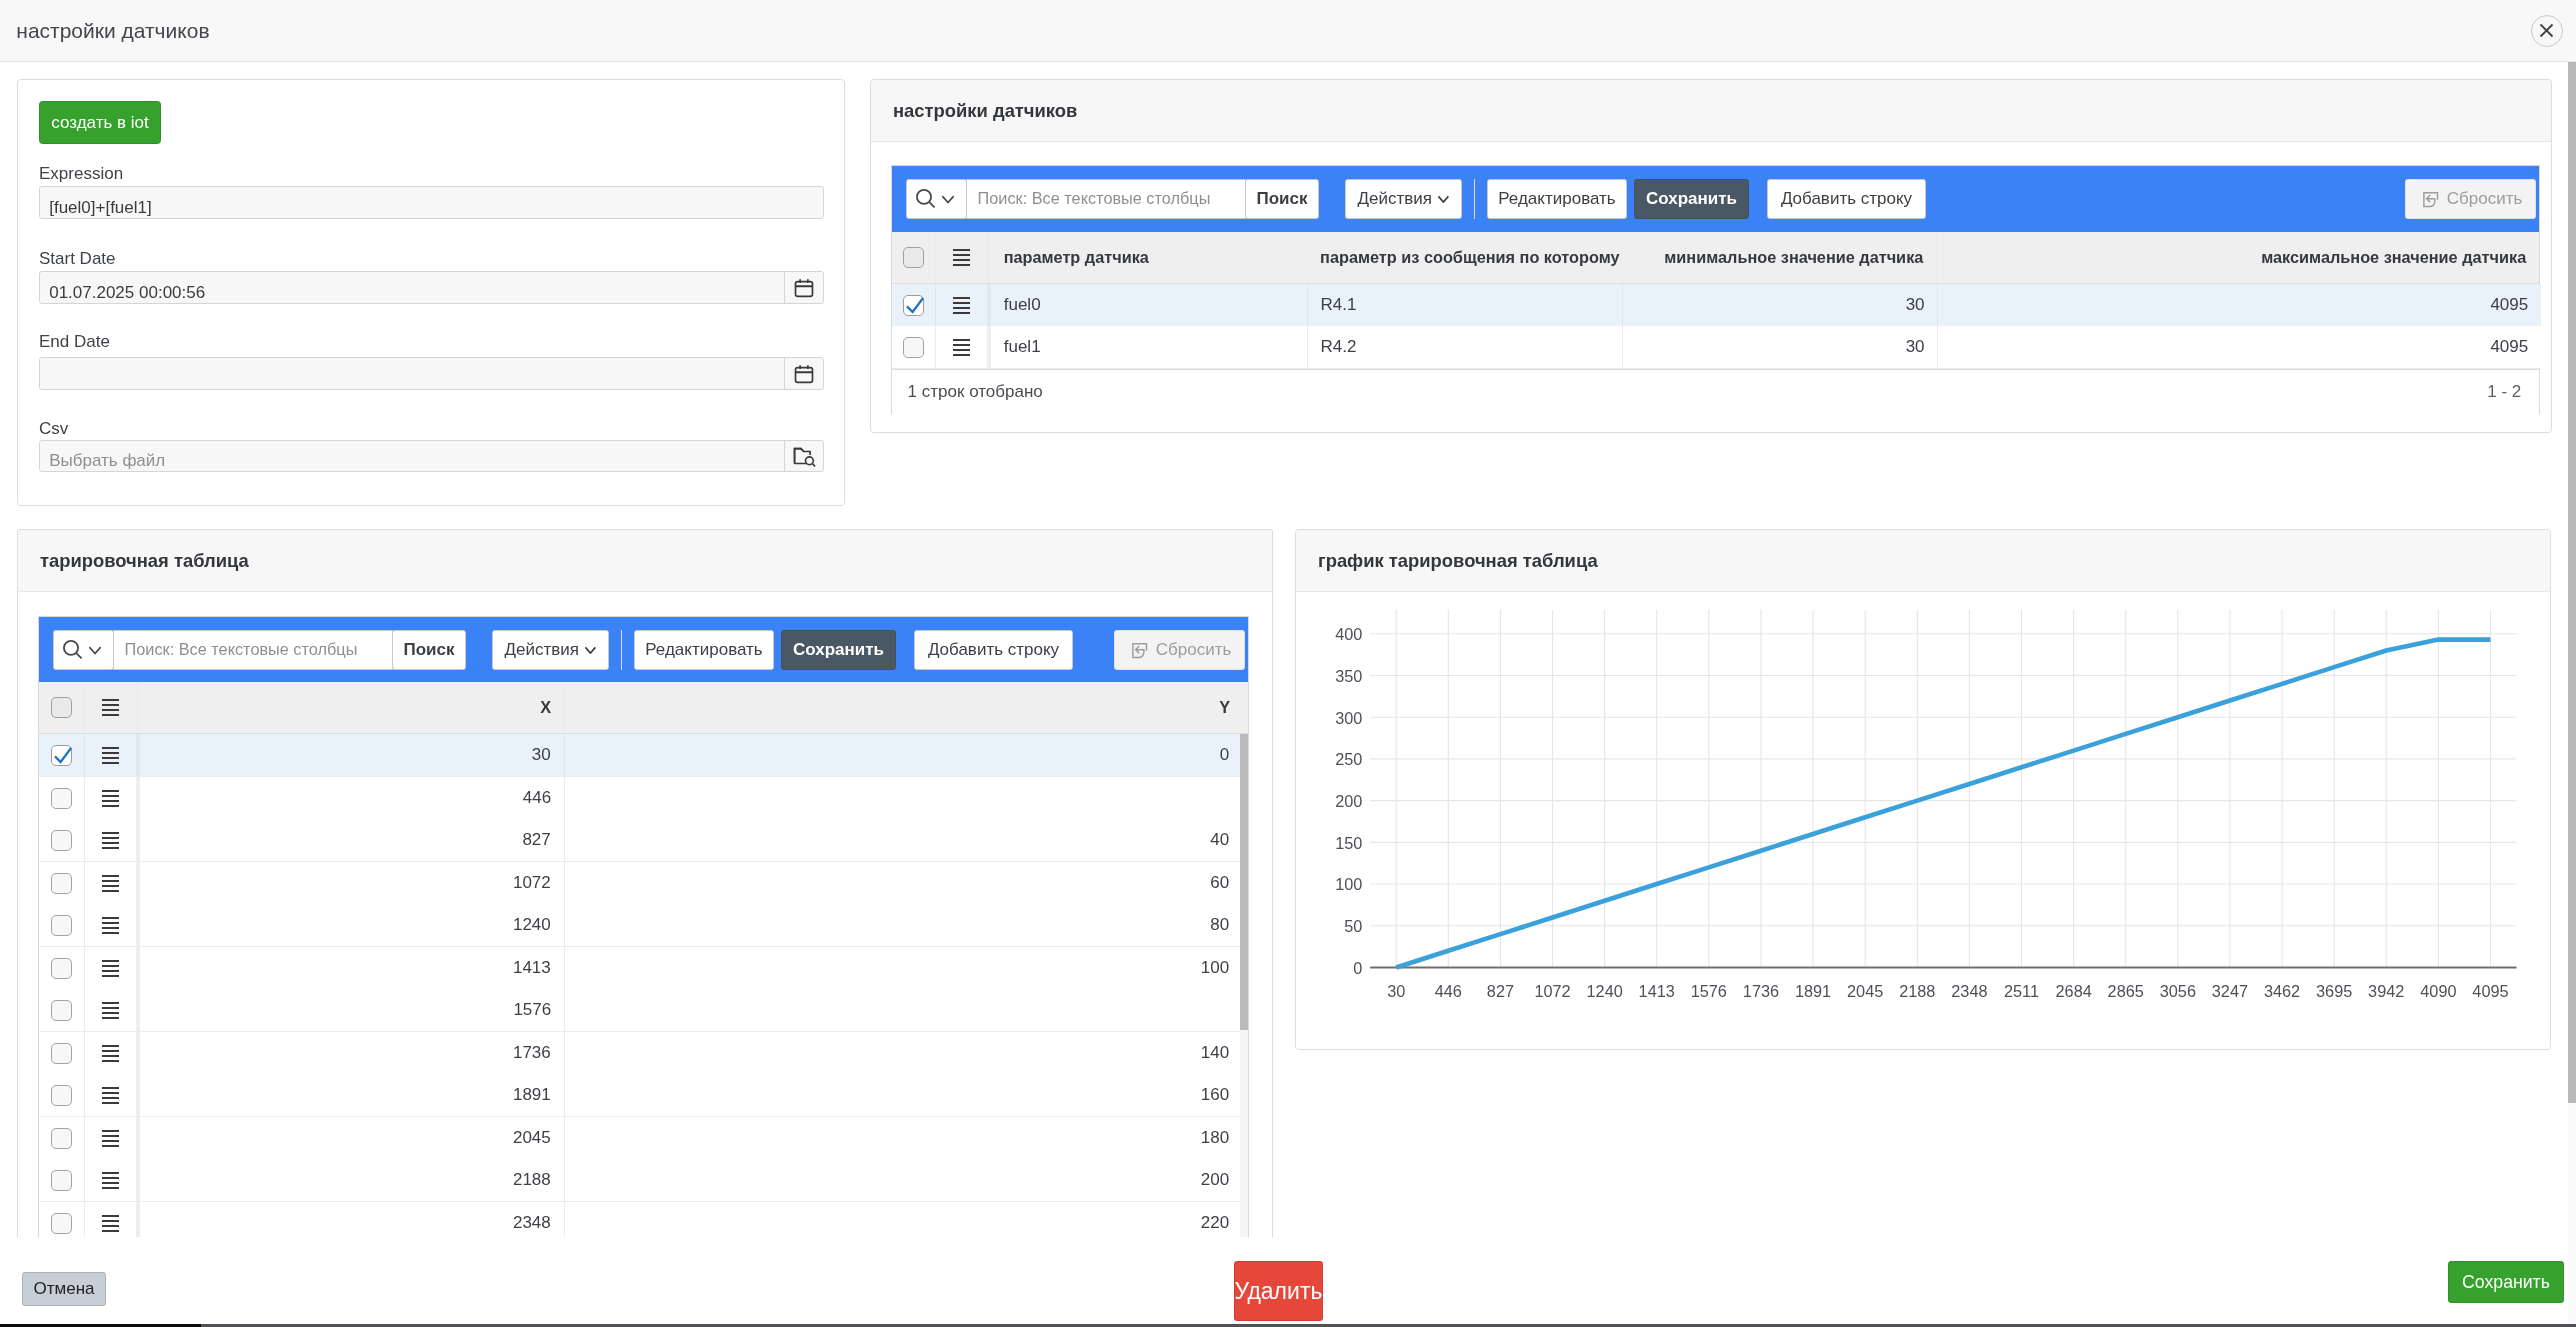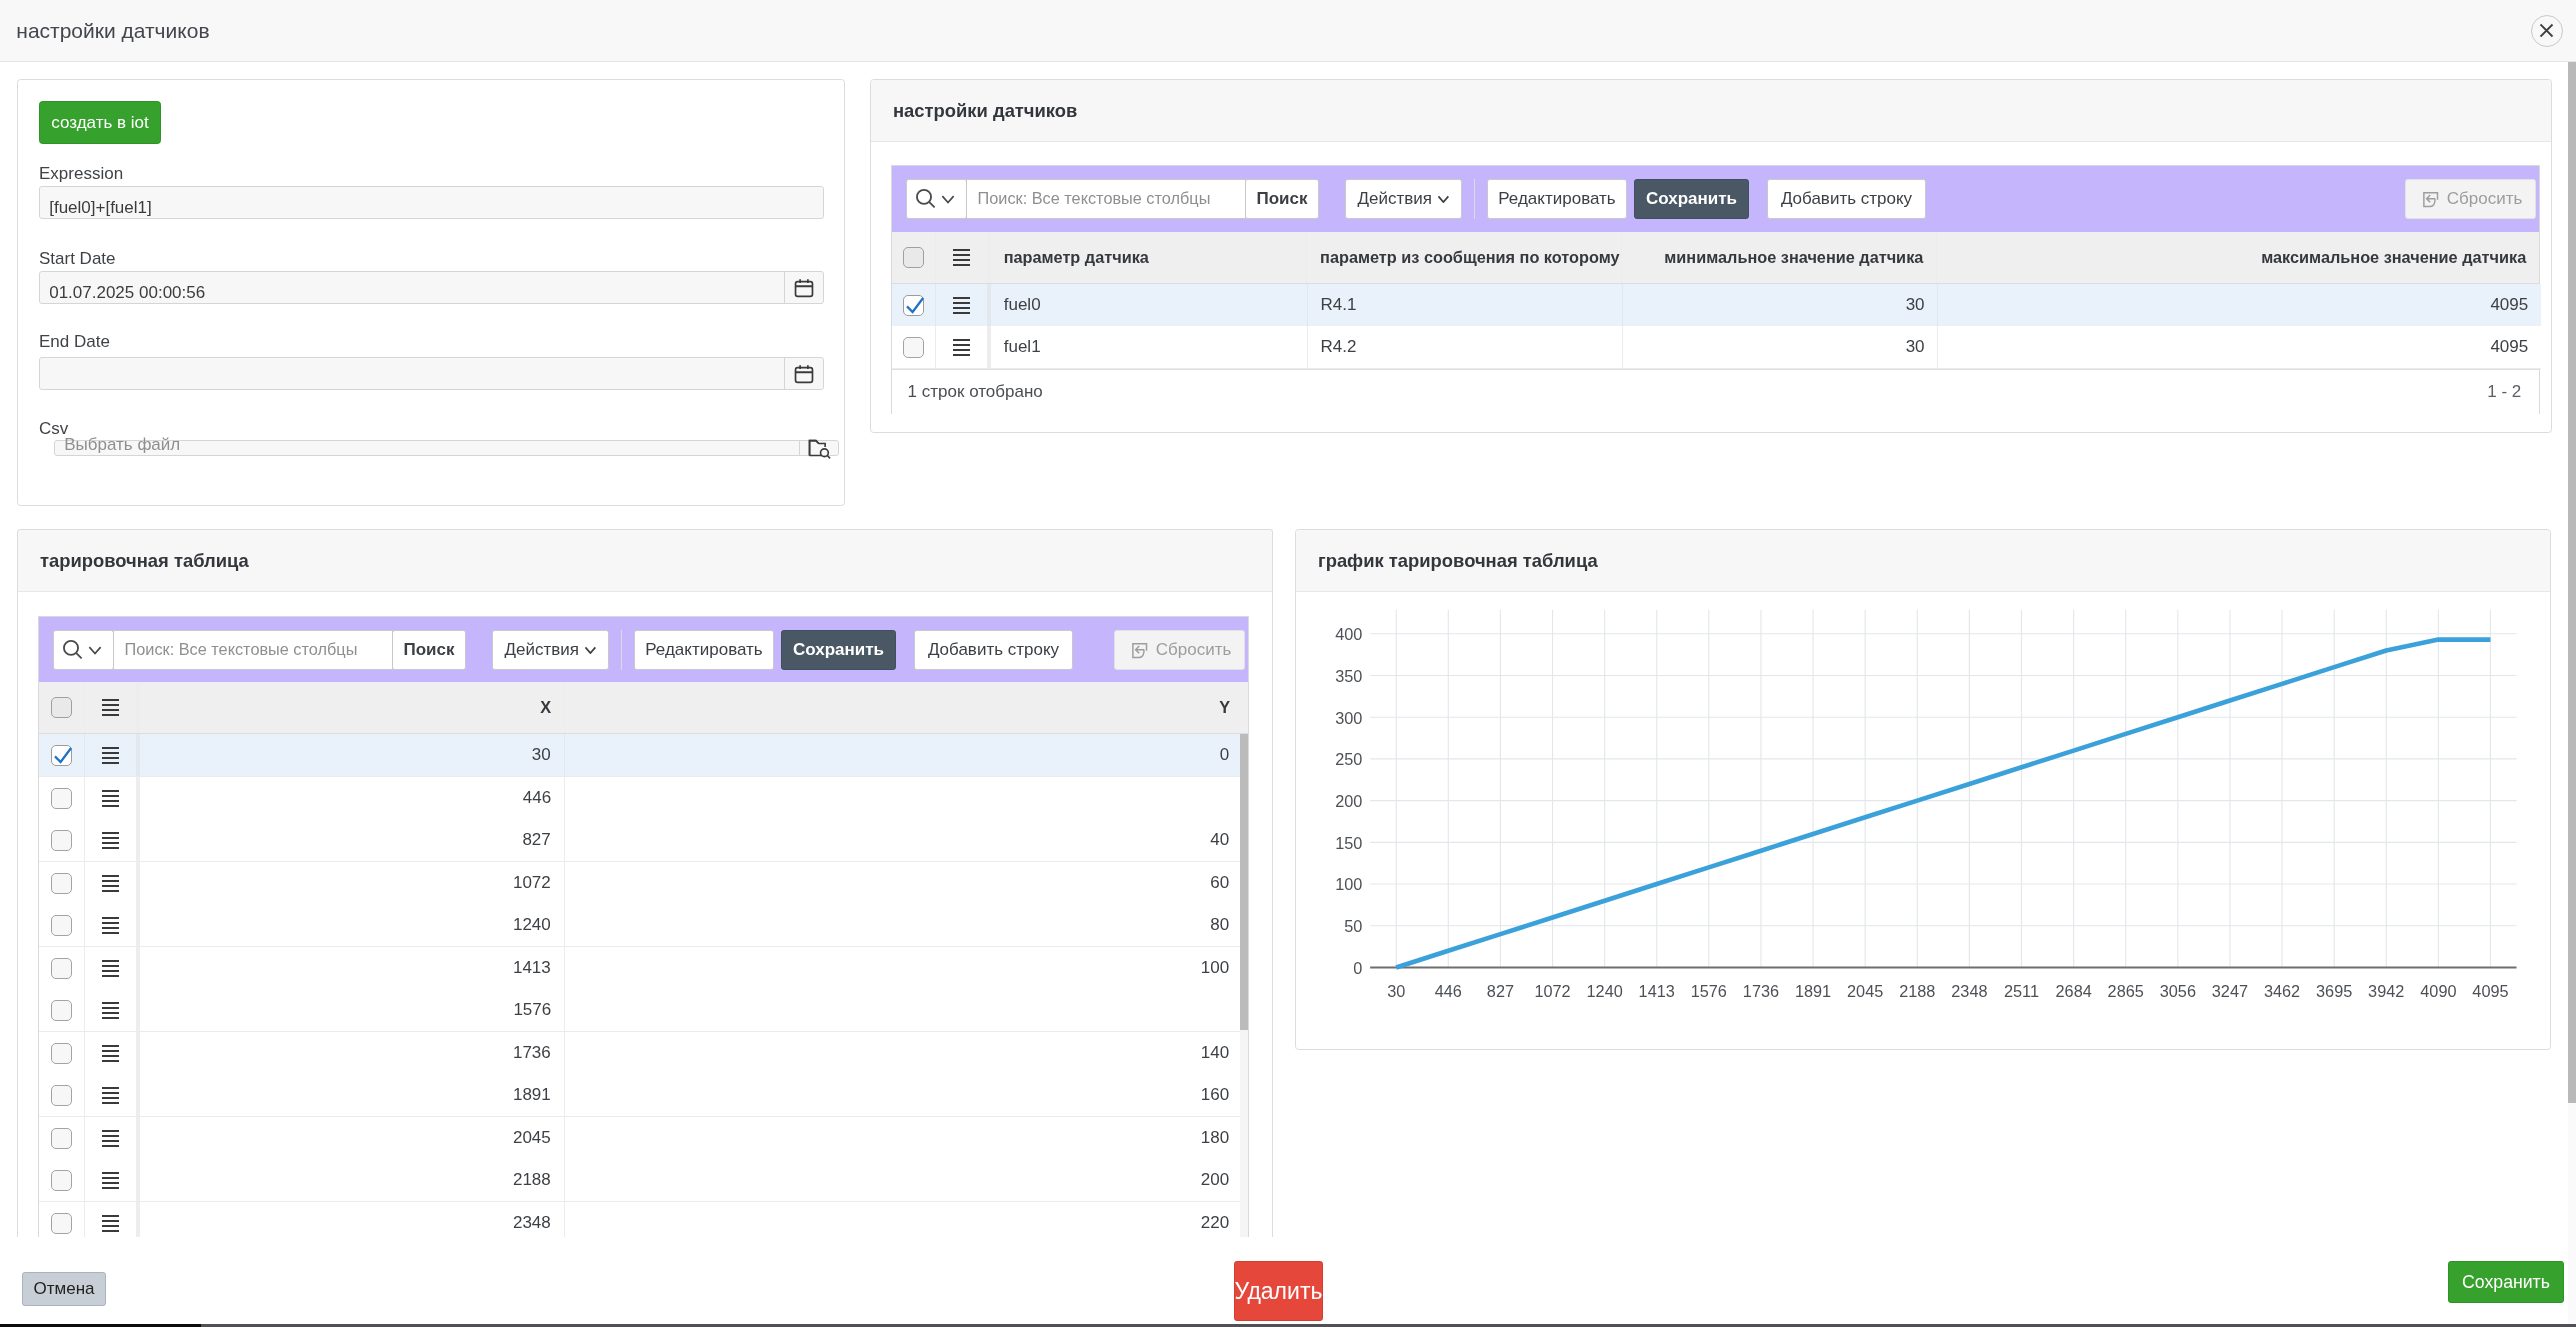--- a/index.html
+++ b/index.html
@@ -12,21 +12,21 @@
 .cap{position:relative;height:62px;background:#f7f7f7;border-bottom:0.7px solid #e7e7e7;border-radius:3.5px 3.5px 0 0}
 .cap .t{position:absolute;left:22px;top:0;line-height:62px;font-weight:bold;font-size:18.4px;color:#33363b}
 .btn{position:absolute;display:flex;align-items:center;justify-content:center;border-radius:2.8px;border:0.7px solid #c9c9c9;background:#fff;color:#3c3f44;font-size:17px;white-space:nowrap}
 .btn.green{background:#36a22d;border-color:#2d9326;color:#fff}
 .lbl{position:absolute;font-size:17px;color:#3f4347}
 .inp{position:absolute;background:#f7f7f7;border:0.7px solid #d5d5d5;border-radius:2.8px;display:flex;align-items:flex-end;font-size:17px;color:#3c3c3c}
 .inp .ph{color:#8f8f8f}
 .inp .pad{padding-left:9.2px}
 .ibtn{position:absolute;right:0;top:0;bottom:0;width:39px;border-left:0.7px solid #d5d5d5;display:flex;align-items:center;justify-content:center}
 
-.ig{position:absolute;border:0.7px solid #d9d9d9;background:#c4b5fd}
+.ig{position:absolute;border:0.7px solid #d9d9d9;background:#3b82f6}
 .tb-btn{position:absolute;display:flex;align-items:center;justify-content:center;height:40px;border:0.7px solid #c9c9c9;border-radius:2.8px;background:#fff;color:#3c3f44;font-size:17px;white-space:nowrap}
 .tb-btn.dark{background:#4a5866;border-color:#41505d;color:#fff;font-weight:bold}
 .tb-btn.dis{background:#f3f3f3;border-color:#e2e2e2;color:#9d9d9d}
 .tb-inp{position:absolute;height:40px;background:#fff;border:0.7px solid #c9c9c9;display:flex;align-items:center;color:#8f8f8f;font-size:16.3px;white-space:nowrap;overflow:hidden}
 .gh{position:absolute;left:0;right:0;display:flex;background:#efefef;border-bottom:0.7px solid #dcdcdc;font-weight:bold;color:#35383d;font-size:16.3px;white-space:nowrap}
 .gr{position:absolute;left:0;display:flex;background:#fff;border-bottom:0.7px solid #ebebeb;color:#3c3f44}
 .gr.sel{background:#e9f2fa}
 .gc{height:100%;display:flex;align-items:center;border-right:0.7px solid #ececec;padding:0 12.8px}
 .gc.cb{justify-content:center;padding:0}
 .gc.menu{justify-content:center;padding:0;border-right:4.3px solid #ededed}
@@ -75,21 +75,21 @@
       <span class="pad"></span>
     <div class="ibtn">
         <svg width="24" height="24" viewBox="0 0 34 34" fill="none" stroke="#3a3a3a" stroke-width="2.4">
           <rect x="5" y="8" width="24" height="21" rx="3"></rect>
           <path d="M5 14.5 H29" stroke-width="3"></path>
           <path d="M11.5 4.5 V10 M22.5 4.5 V10"></path>
         </svg>
       </div>
   </div>
   <div class="lbl" style="left:21px;top:339px">Csv</div>
-  <div class="inp" style="left:36px;top:360px;width:785px;height:16px">
+  <div class="inp" style="left:21px;top:360px;width:785px;height:32px">
       <span class="pad ph">Выбрать файл</span>
     <div class="ibtn">
         <svg width="25.5" height="25.5" viewBox="0 0 36 36" fill="none" stroke="#3a3a3a" stroke-width="2.3">
           <path d="M5 29 V8 h9 l4 4 h0 M5 29"></path>
           <path d="M5 29 V12 M5 12 v-4 h9 l4 4 h9 v5"></path>
           <path d="M5 29 h17"></path>
           <circle cx="26" cy="25" r="5.5"></circle>
           <path d="M30 29 l4 4"></path>
         </svg>
       </div>

